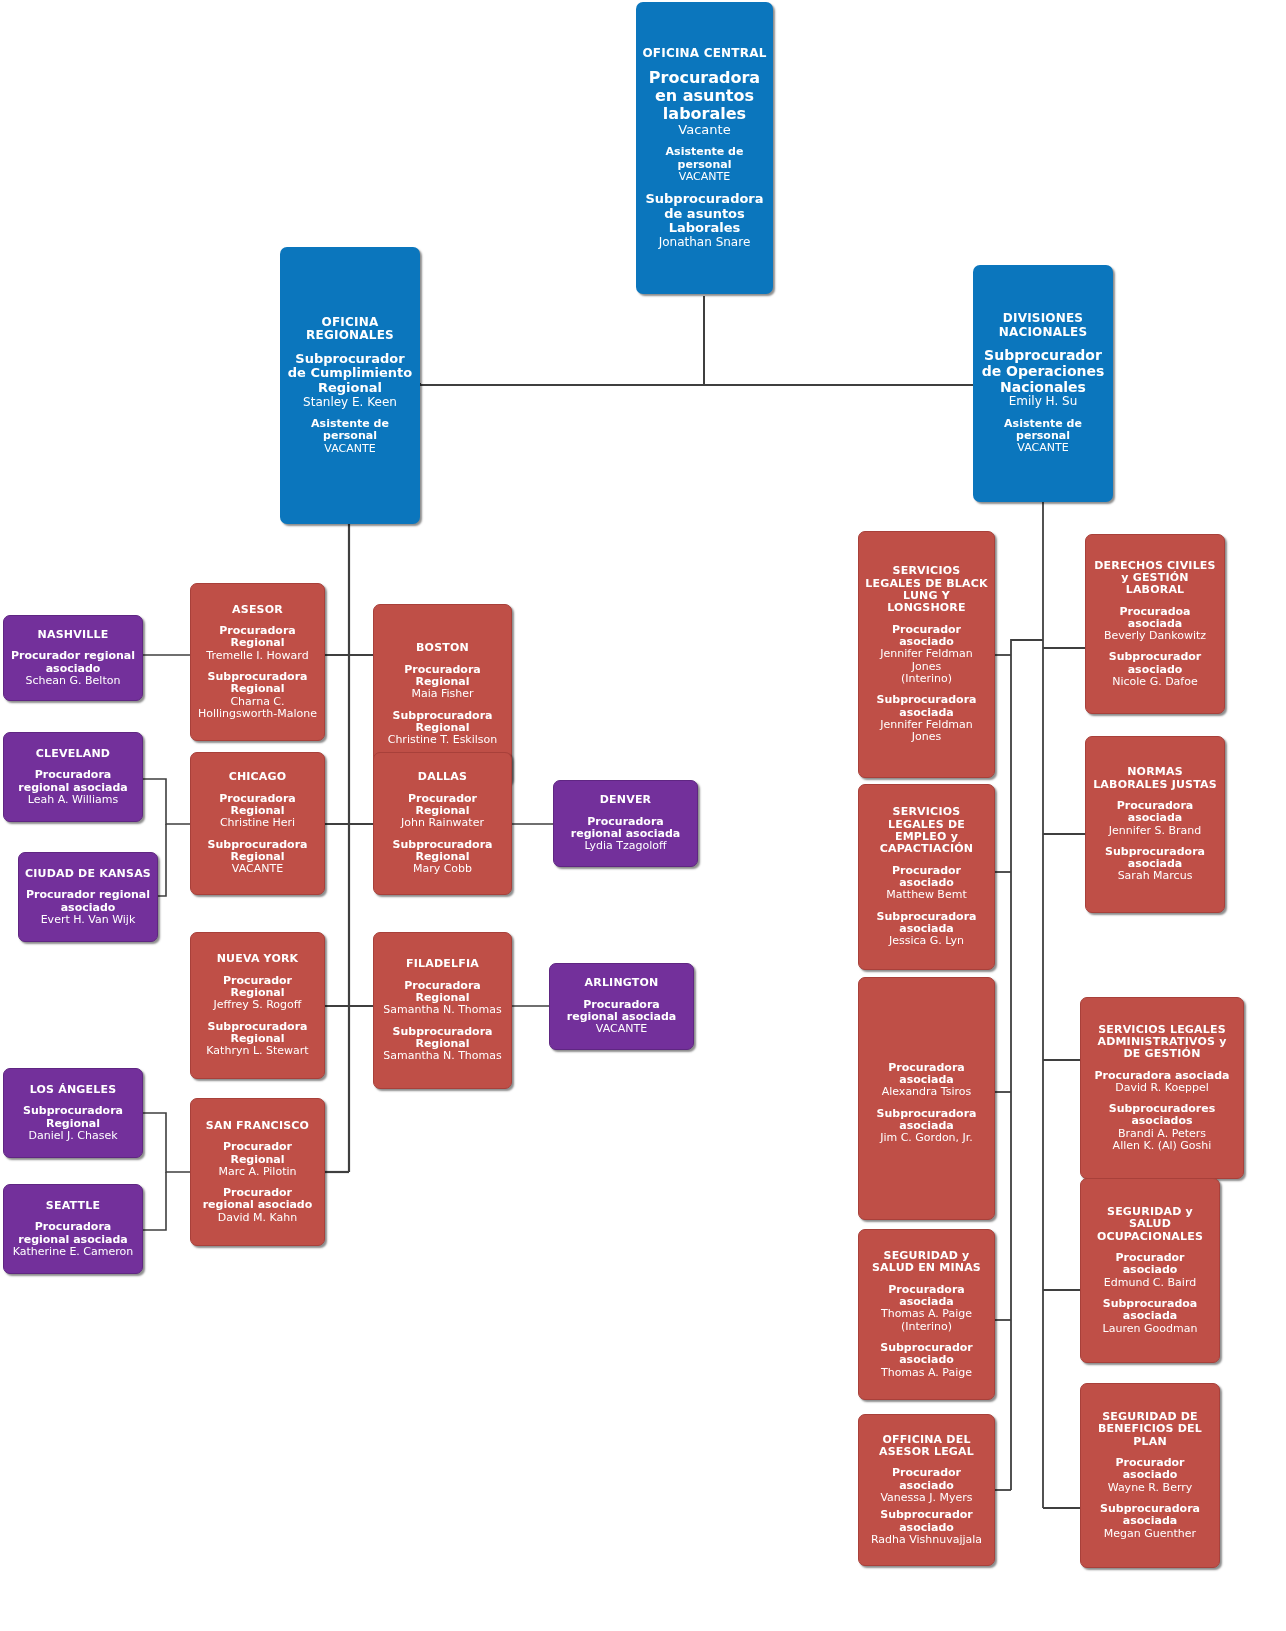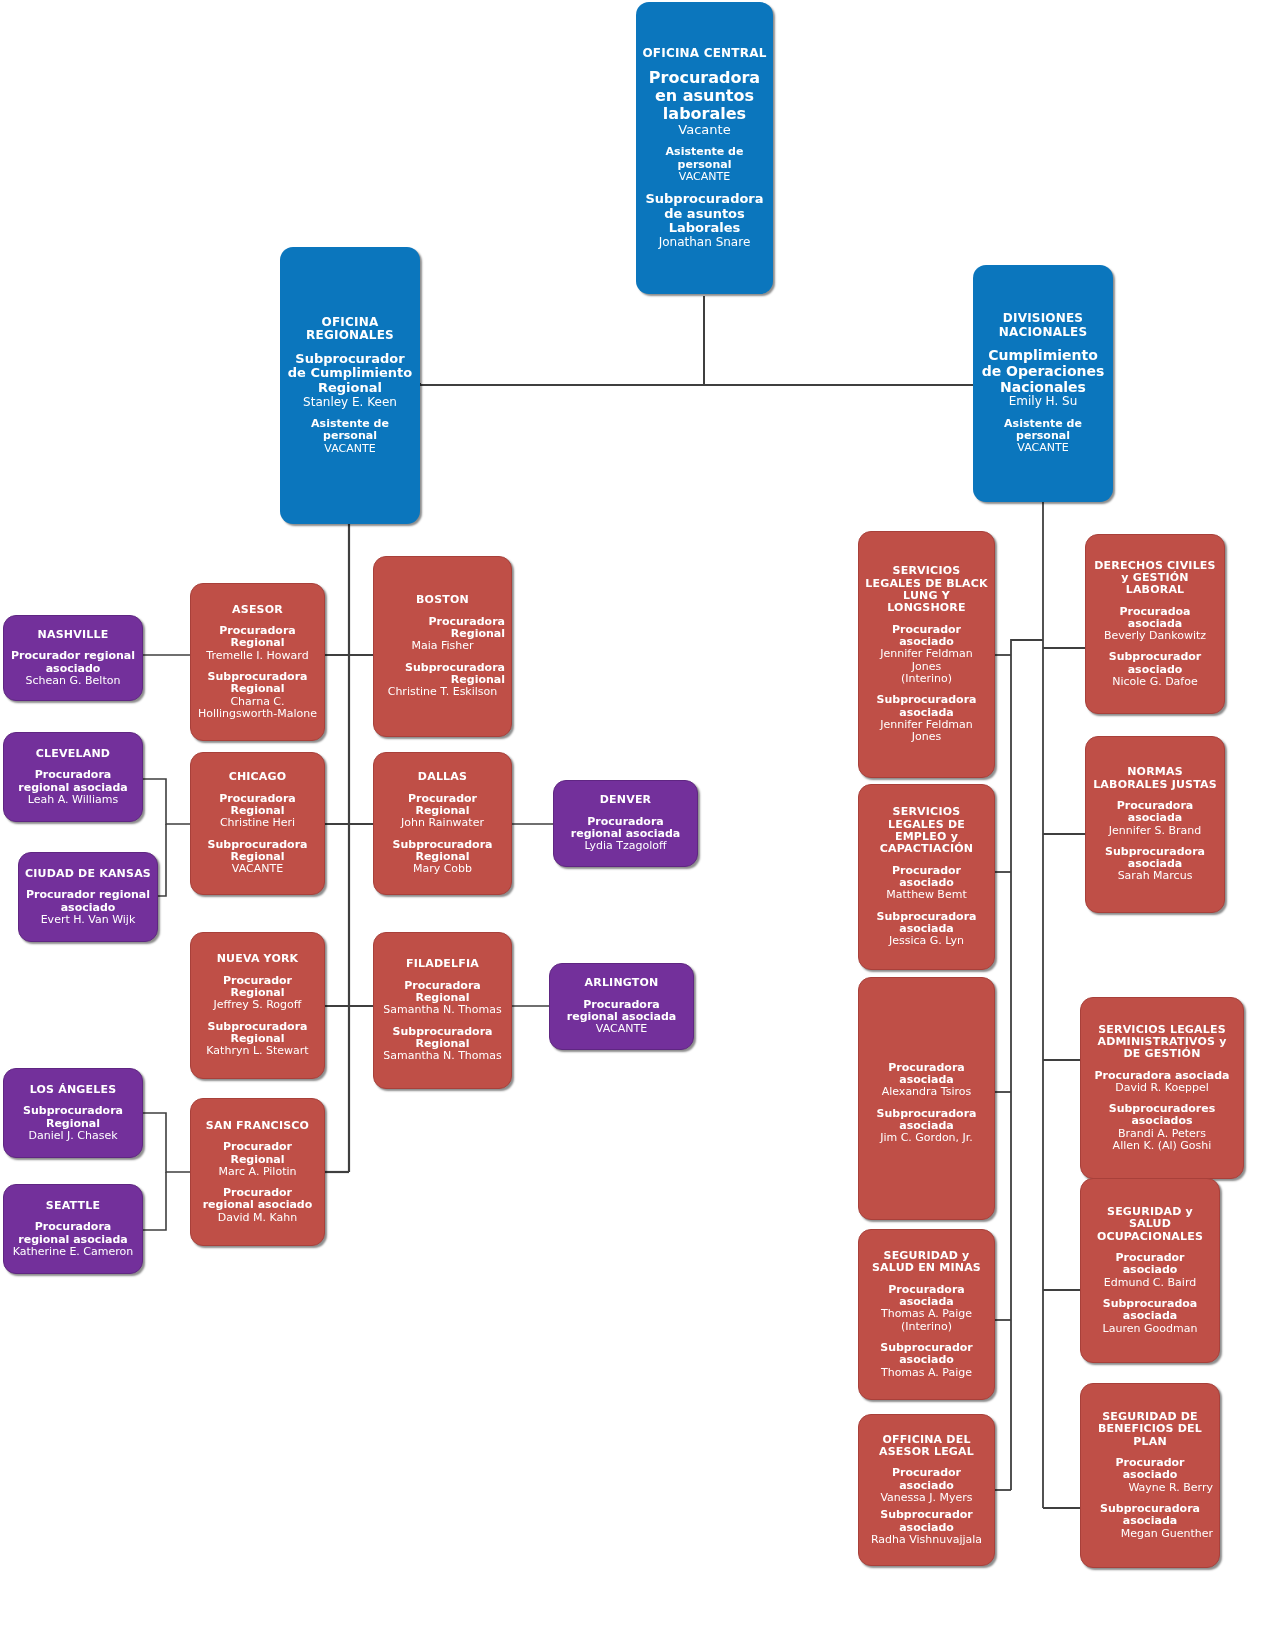--- a/index.html
+++ b/index.html
@@ -14,21 +14,21 @@
     overflow:hidden;
     background:#ffffff;
   }
   svg.connectors{
     position:absolute;left:0;top:0;width:1286px;height:1631px;
     pointer-events:none;
   }
   .node{
     position:absolute;
     box-sizing:border-box;
-    border-radius:13px;
+    border-radius:7px;
     color:#ffffff;
     text-align:center;
     padding:2px 6px;
     box-shadow:2px 2px 2px rgba(0,0,0,0.45);
     line-height:1.12;
     display:flex;
     flex-direction:column;
     justify-content:center;
     align-items:center;
     overflow:hidden;
@@ -136,38 +136,38 @@
     <div class="n-role f13">Subprocurador de Cumplimiento Regional</div>
     <div class="n-name f12">Stanley E. Keen</div>
     <div class="gap"></div>
     <div class="n-role f11">Asistente de personal</div>
     <div class="n-name f11">VACANTE</div>
   </div>
 
   <div class="node blue t-md" style="left:973px;top:265px;width:140px;height:237px;">
     <div class="n-title f12">DIVISIONES NACIONALES</div>
     <div class="gap"></div>
-    <div class="n-role f14" style="font-size:14px;">Cumplimiento de Operaciones Nacionales</div>
+    <div class="n-role f14" style="font-size:14px;">Subprocurador de Operaciones Nacionales</div>
     <div class="n-name f12">Emily H. Su</div>
     <div class="gap"></div>
     <div class="n-role f11">Asistente de personal</div>
     <div class="n-name f11">VACANTE</div>
   </div>
 
   <div class="node red" style="left:190px;top:583px;width:135px;height:158px;">
     <div class="n-title f11">ASESOR</div>
     <div class="gap"></div>
     <div class="n-role f11">Procuradora Regional</div>
     <div class="n-name f11">Tremelle I. Howard</div>
     <div class="gap"></div>
     <div class="n-role f11">Subprocuradora Regional</div>
     <div class="n-name f11">Charna C. Hollingsworth-Malone</div>
   </div>
 
-  <div class="node red" style="left:373px;top:556px;width:139px;height:181px;text-align:right;">
+  <div class="node red" style="left:373px;top:604px;width:139px;height:181px;">
     <div class="n-title f11">BOSTON</div>
     <div class="gap"></div>
     <div class="n-role f11">Procuradora Regional</div>
     <div class="n-name f11">Maia Fisher</div>
     <div class="gap"></div>
     <div class="n-role f11">Subprocuradora Regional</div>
     <div class="n-name f11">Christine T. Eskilson</div>
   </div>
 
   <div class="node red" style="left:190px;top:752px;width:135px;height:143px;">
@@ -354,21 +354,21 @@
   <div class="node red" style="left:1080px;top:1178px;width:140px;height:185px;">
     <div class="n-title f11">SEGURIDAD y SALUD OCUPACIONALES</div>
     <div class="gap"></div>
     <div class="n-role f11">Procurador asociado</div>
     <div class="n-name f11">Edmund C. Baird</div>
     <div class="gap"></div>
     <div class="n-role f11">Subprocuradoa asociada</div>
     <div class="n-name f11">Lauren Goodman</div>
   </div>
 
-  <div class="node red" style="left:1080px;top:1383px;width:140px;height:185px;align-items:flex-end;">
+  <div class="node red" style="left:1080px;top:1383px;width:140px;height:185px;">
     <div class="n-title f11">SEGURIDAD DE BENEFICIOS DEL PLAN</div>
     <div class="gap"></div>
     <div class="n-role f11">Procurador asociado</div>
     <div class="n-name f11">Wayne R. Berry</div>
     <div class="gap"></div>
     <div class="n-role f11">Subprocuradora asociada</div>
     <div class="n-name f11">Megan Guenther</div>
   </div>
 
 </div>

